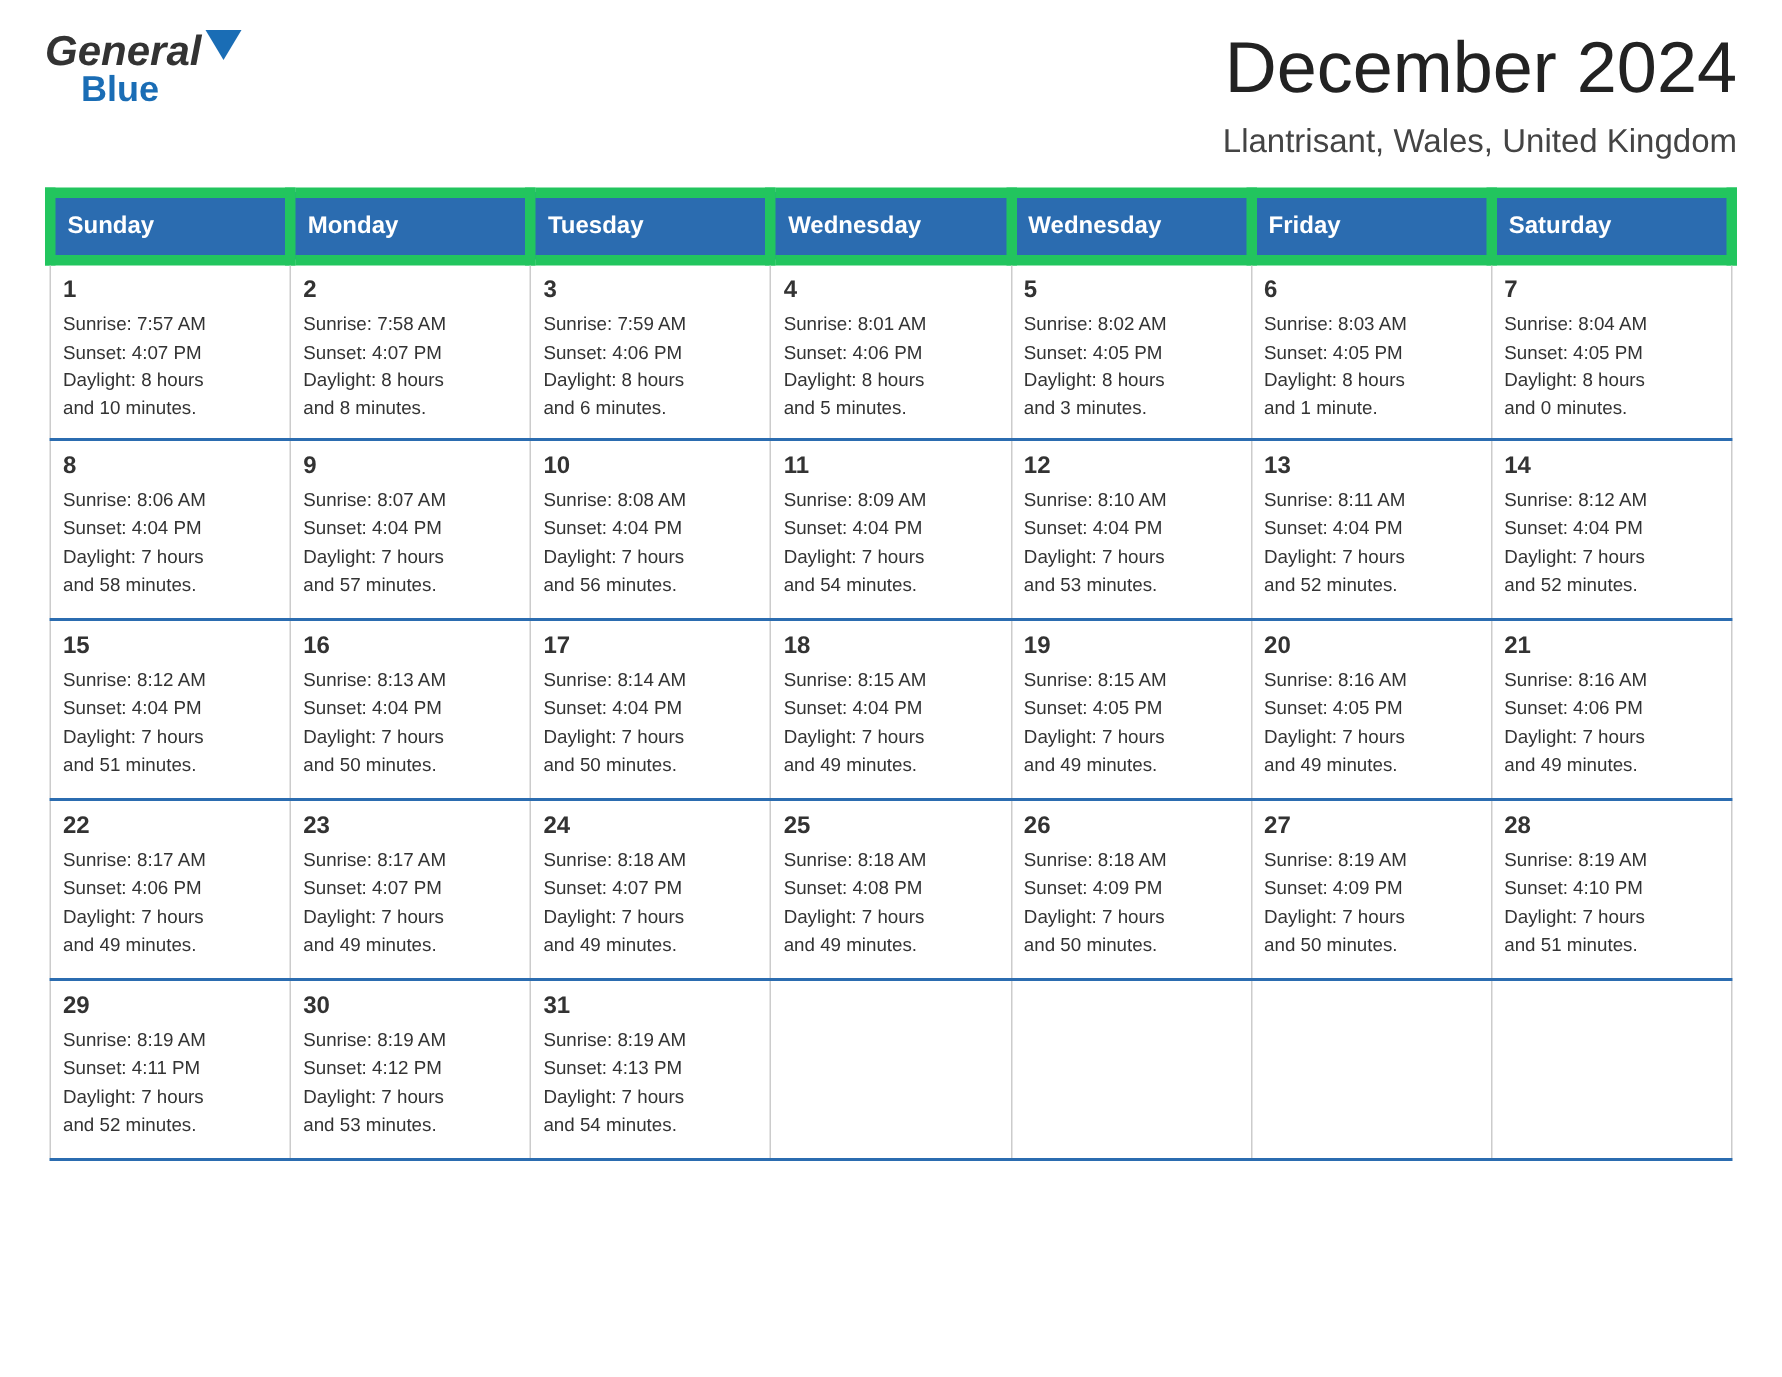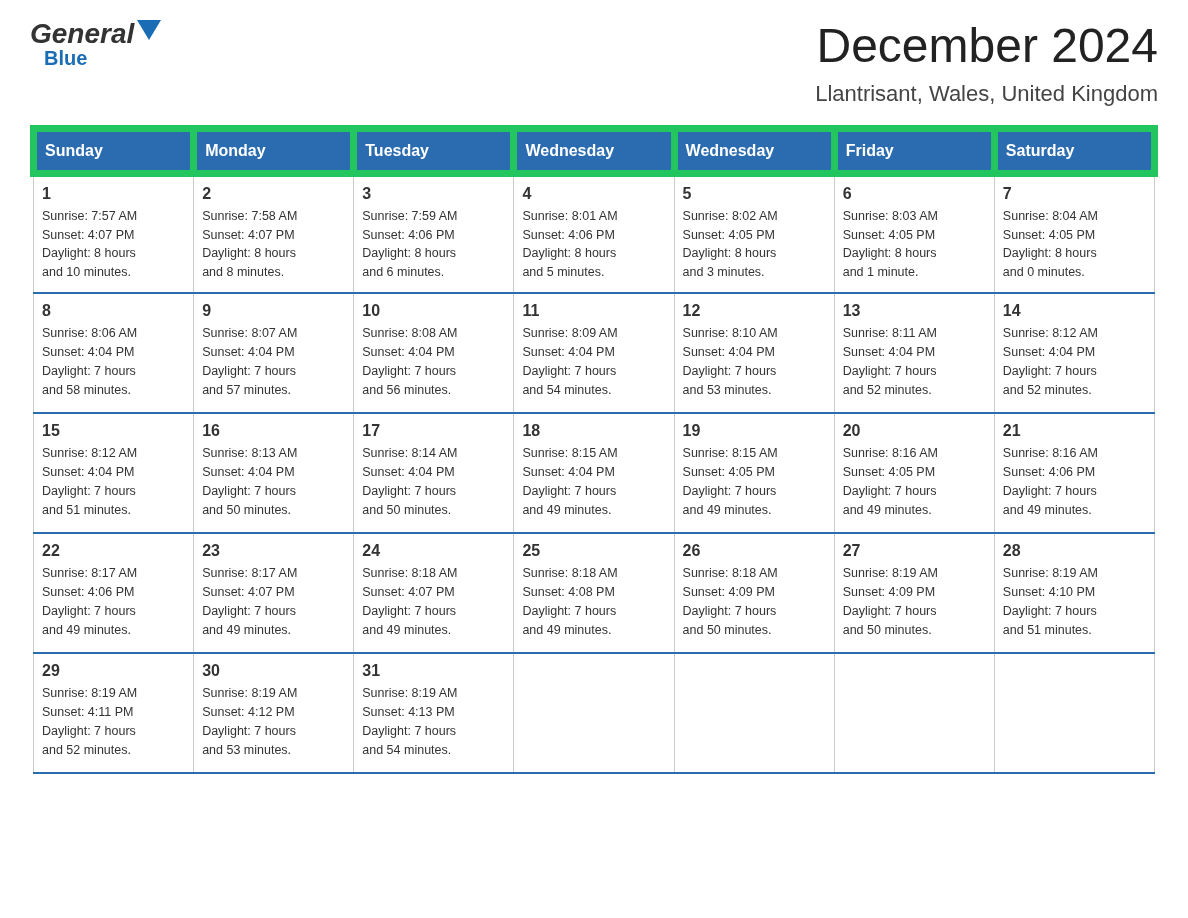--- a/index.html
+++ b/index.html
@@ -21,25 +21,25 @@
       flex-direction: column;
       align-items: flex-start;
     }
     .logo-general {
       font-size: 28px;
       font-weight: bold;
       color: #333;
       line-height: 1;
     }
     .logo-blue {
-      font-size: 20px;
+      font-size: 24px;
       font-weight: bold;
       color: #1a6db5;
       line-height: 1;
-      margin-left: 14px;
+      margin-left: 24px;
     }
     .logo-row {
       display: flex;
       align-items: flex-start;
       font-style: italic;
     }
     .logo-triangle {
       width: 0;
       height: 0;
       border-left: 12px solid transparent;

